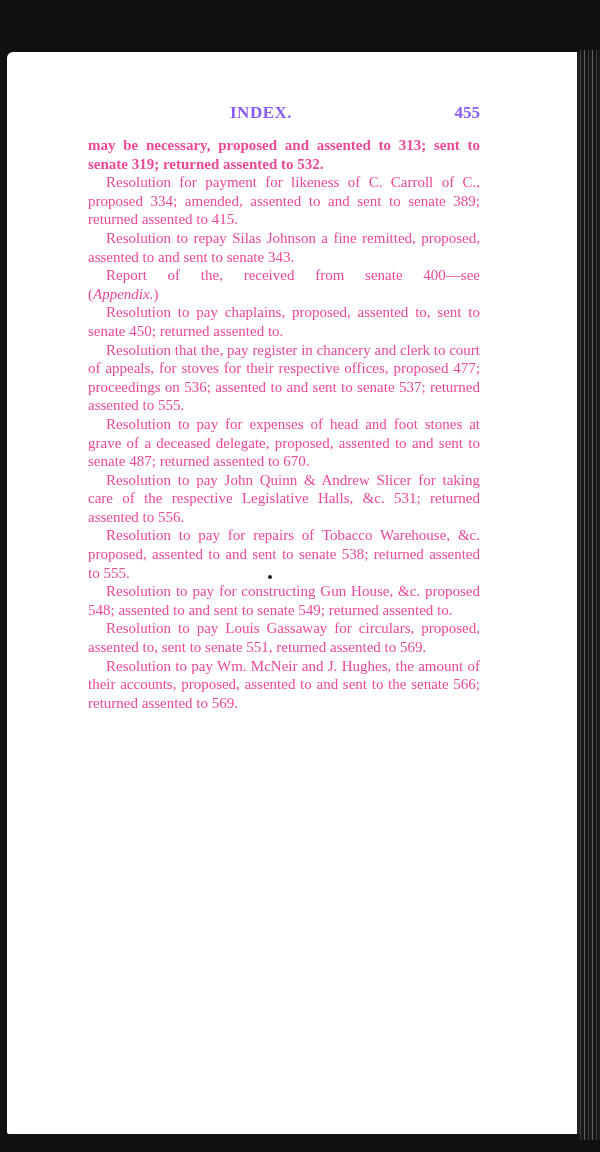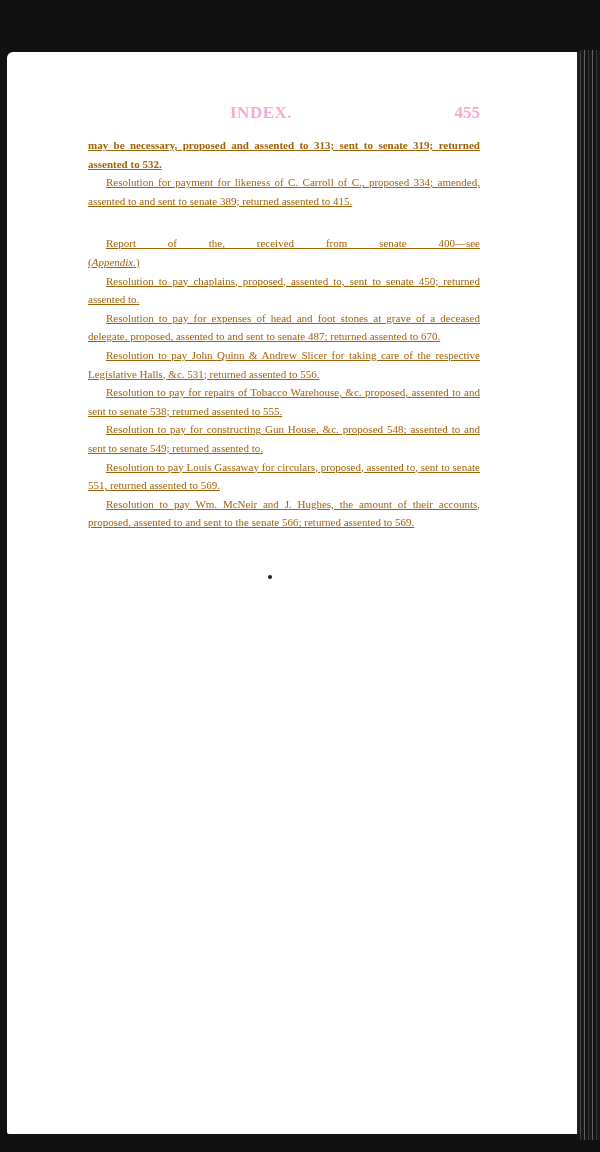--- a/index.html
+++ b/index.html
@@ -13,52 +13,53 @@
     background: #ffffff;
     border-radius: 6px 4px 2px 2px;
   }
   .binding {
     position: absolute; left: 577px; top: 50px; width: 23px; height: 1090px;
     background: repeating-linear-gradient(90deg, #151515 0 3px, #3a3a3a 3px 4px, #1a1a1a 4px 7px, #666 7px 8px);
     opacity: 0.95;
   }
   .header {
     position: absolute; left: 88px; top: 103px; width: 392px; height: 22px;
-    font-weight: bold; font-size: 17px; color: #f9a8d4;
+    font-weight: bold; font-size: 17px; color: #8b5cf6;
   }
   .header .title { position: absolute; left: 142px; top: 0; letter-spacing: 0.5px; }
   .header .pagenum { position: absolute; right: 0; top: 0; }
   .body-text {
     position: absolute; left: 88px; top: 136px; width: 392px;
-    font-size: 11px; line-height: 18.6px; color: #a16207;
+    font-size: 15px; line-height: 18.6px; color: #ec4899;
     text-align: justify;
-    text-decoration: underline;
   }
   .entry { margin: 0; text-indent: 18px; }
   .entry.continued { text-indent: 0; font-weight: bold; }
   .entry.bold { font-weight: bold; }
   .speck { position: absolute; width: 4px; height: 4px; background: #222; border-radius: 50%; }
 </style>
 </head>
 <body>
 
 <div class="page"></div>
 <div class="binding"></div>
 
 <div class="header">
   <span class="title">INDEX.</span>
   <span class="pagenum">455</span>
 </div>
 
 <div class="body-text">
   <p class="entry continued"><span>may be necessary, proposed and assented to 313; sent to senate 319; returned assented to 532.</span></p>
   <p class="entry"><span>Resolution for payment for likeness of C. Carroll of C., proposed 334; amended, assented to and sent to senate 389; returned assented to 415.</span></p>
-  <p class="entry" style="text-align:justify;text-align-last:justify;margin-top:24px;"><span>Report of the, received from senate 400—see</span></p>
+  <p class="entry"><span>Resolution to repay Silas Johnson a fine remitted, proposed, assented to and sent to senate 343.</span></p>
+  <p class="entry" style="text-align:justify;text-align-last:justify;"><span>Report of the, received from senate 400—see</span></p>
   <p class="entry" style="text-indent:0;">(<i>Appendix.</i>)</p>
   <p class="entry"><span>Resolution to pay chaplains, proposed, assented to, sent to senate 450; returned assented to.</span></p>
+  <p class="entry"><span>Resolution that the, pay register in chancery and clerk to court of appeals, for stoves for their respective offices, proposed 477; proceedings on 536; assented to and sent to senate 537; returned assented to 555.</span></p>
   <p class="entry"><span>Resolution to pay for expenses of head and foot stones at grave of a deceased delegate, proposed, assented to and sent to senate 487; returned assented to 670.</span></p>
   <p class="entry"><span>Resolution to pay John Quinn &amp; Andrew Slicer for taking care of the respective Legislative Halls, &amp;c. 531; returned assented to 556.</span></p>
   <p class="entry"><span>Resolution to pay for repairs of Tobacco Warehouse, &amp;c. proposed, assented to and sent to senate 538; returned assented to 555.</span></p>
   <p class="entry"><span>Resolution to pay for constructing Gun House, &amp;c. proposed 548; assented to and sent to senate 549; returned assented to.</span></p>
   <p class="entry"><span>Resolution to pay Louis Gassaway for circulars, proposed, assented to, sent to senate 551, returned assented to 569.</span></p>
   <p class="entry"><span>Resolution to pay Wm. McNeir and J. Hughes, the amount of their accounts, proposed, assented to and sent to the senate 566; returned assented to 569.</span></p>
 </div>
 
 <div class="speck" style="left:268px;top:575px;"></div>
 

